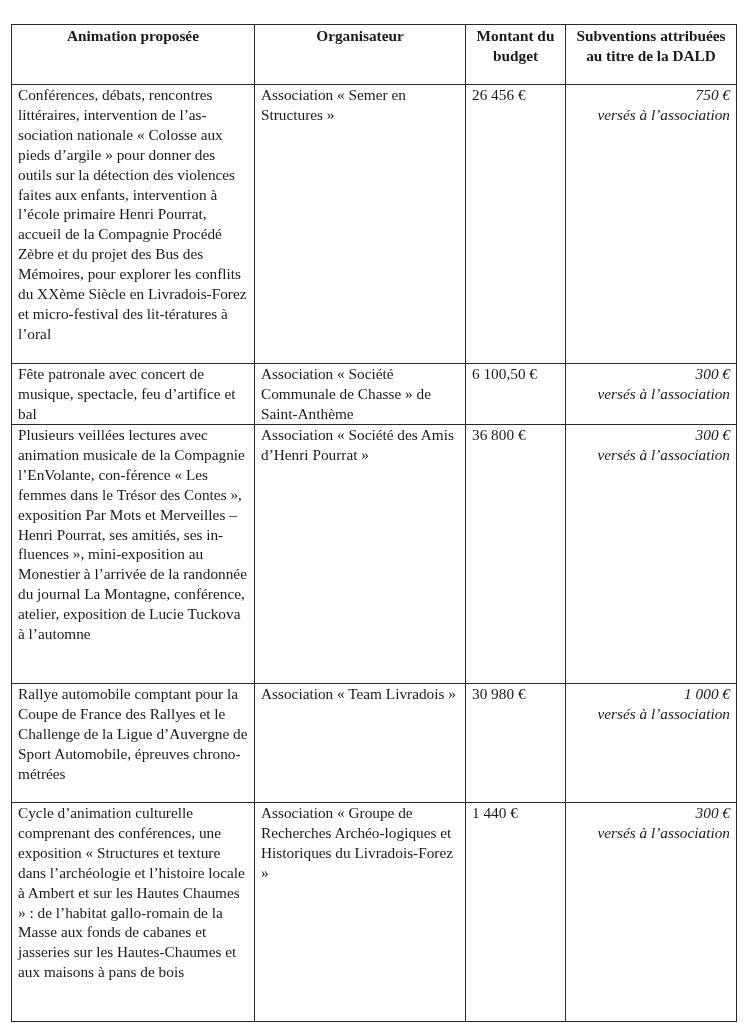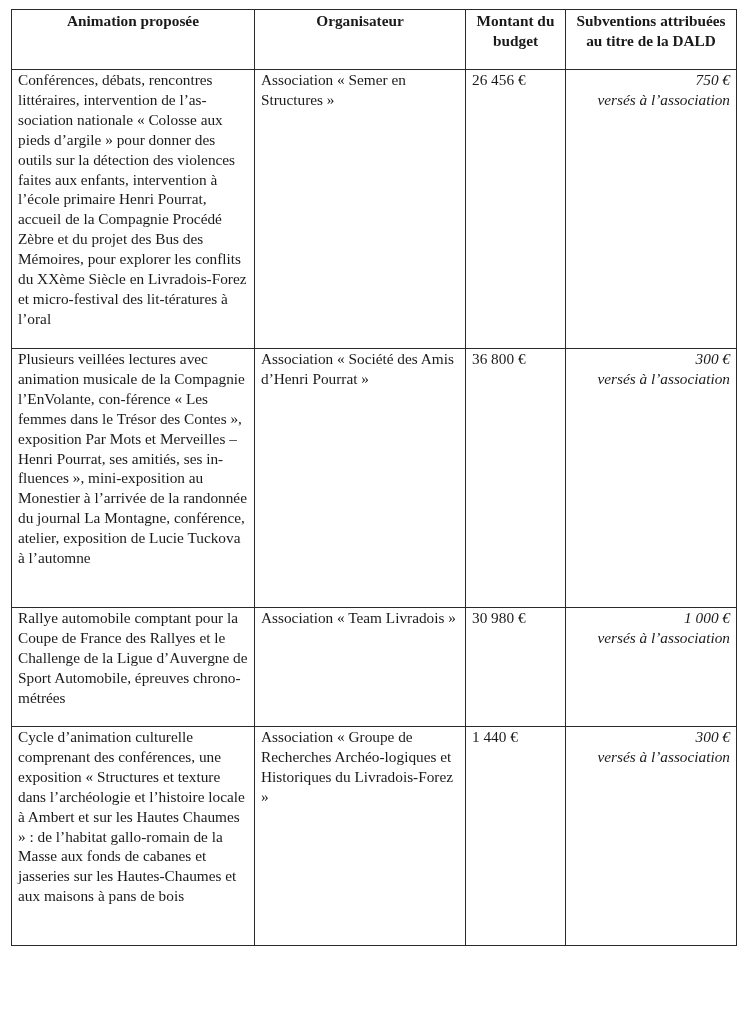--- a/index.html
+++ b/index.html
@@ -1,19 +1,19 @@
 <!DOCTYPE html>
 <html><head>
   <meta charset="utf-8">
   <style>
     html, body { margin: 0; padding: 0; background: #ffffff; }
     body { width: 756px; height: 1023px; position: relative; overflow: hidden;
       font-family: "Liberation Serif", "DejaVu Serif", serif; color: #1a1a1a; }
     table.grid {
-      position: absolute; left: 11px; top: 9px;
+      position: absolute; left: 11px; top: 24px;
       width: 725px; border-collapse: collapse; table-layout: fixed;
     }
     table.grid td, table.grid th {
       border: 1.5px solid #2a2a2a;
       vertical-align: top;
       font-size: 15.3px;
       line-height: 19.9px;
       padding: 0px 6px 0px 6px;
     }
     table.grid th {
@@ -54,20 +54,29 @@
   <tbody>
     <tr class="r1">
       <td class="anim">Conférences, débats, rencontres littéraires, intervention de l’as-sociation nationale « Colosse aux pieds d’argile » pour donner des outils sur la détection des violences faites aux enfants, intervention à l’école primaire Henri Pourrat, accueil de la Compagnie Procédé Zèbre et du projet des Bus des Mémoires, pour explorer les conflits du XXème Siècle en Livradois-Forez et micro-festival des lit-tératures à l’oral</td>
       <td>Association « Semer en Structures »</td>
       <td>26 456 €</td>
       <td class="center">
         <span class="sub-line">750 €</span>
         <span class="sub-line">versés à l’association</span>
       </td>
     </tr>
+    <tr class="r2">
+      <td class="anim">Fête patronale avec concert de musique, spectacle, feu d’artifice et bal</td>
+      <td>Association « Société Communale de Chasse » de Saint-Anthème</td>
+      <td>6 100,50 €</td>
+      <td class="center">
+        <span class="sub-line">300 €</span>
+        <span class="sub-line">versés à l’association</span>
+      </td>
+    </tr>
     <tr class="r3">
       <td class="anim">Plusieurs veillées lectures avec animation musicale de la Compagnie l’EnVolante, con-férence « Les femmes dans le Trésor des Contes », exposition Par Mots et Merveilles – Henri Pourrat, ses amitiés, ses in-fluences », mini-exposition au Monestier à l’arrivée de la randonnée du journal La Montagne, conférence, atelier, exposition de Lucie Tuckova à l’automne</td>
       <td>Association « Société des Amis d’Henri Pourrat »</td>
       <td>36 800 €</td>
       <td class="center">
         <span class="sub-line">300 €</span>
         <span class="sub-line">versés à l’association</span>
       </td>
     </tr>
     <tr class="r4">

